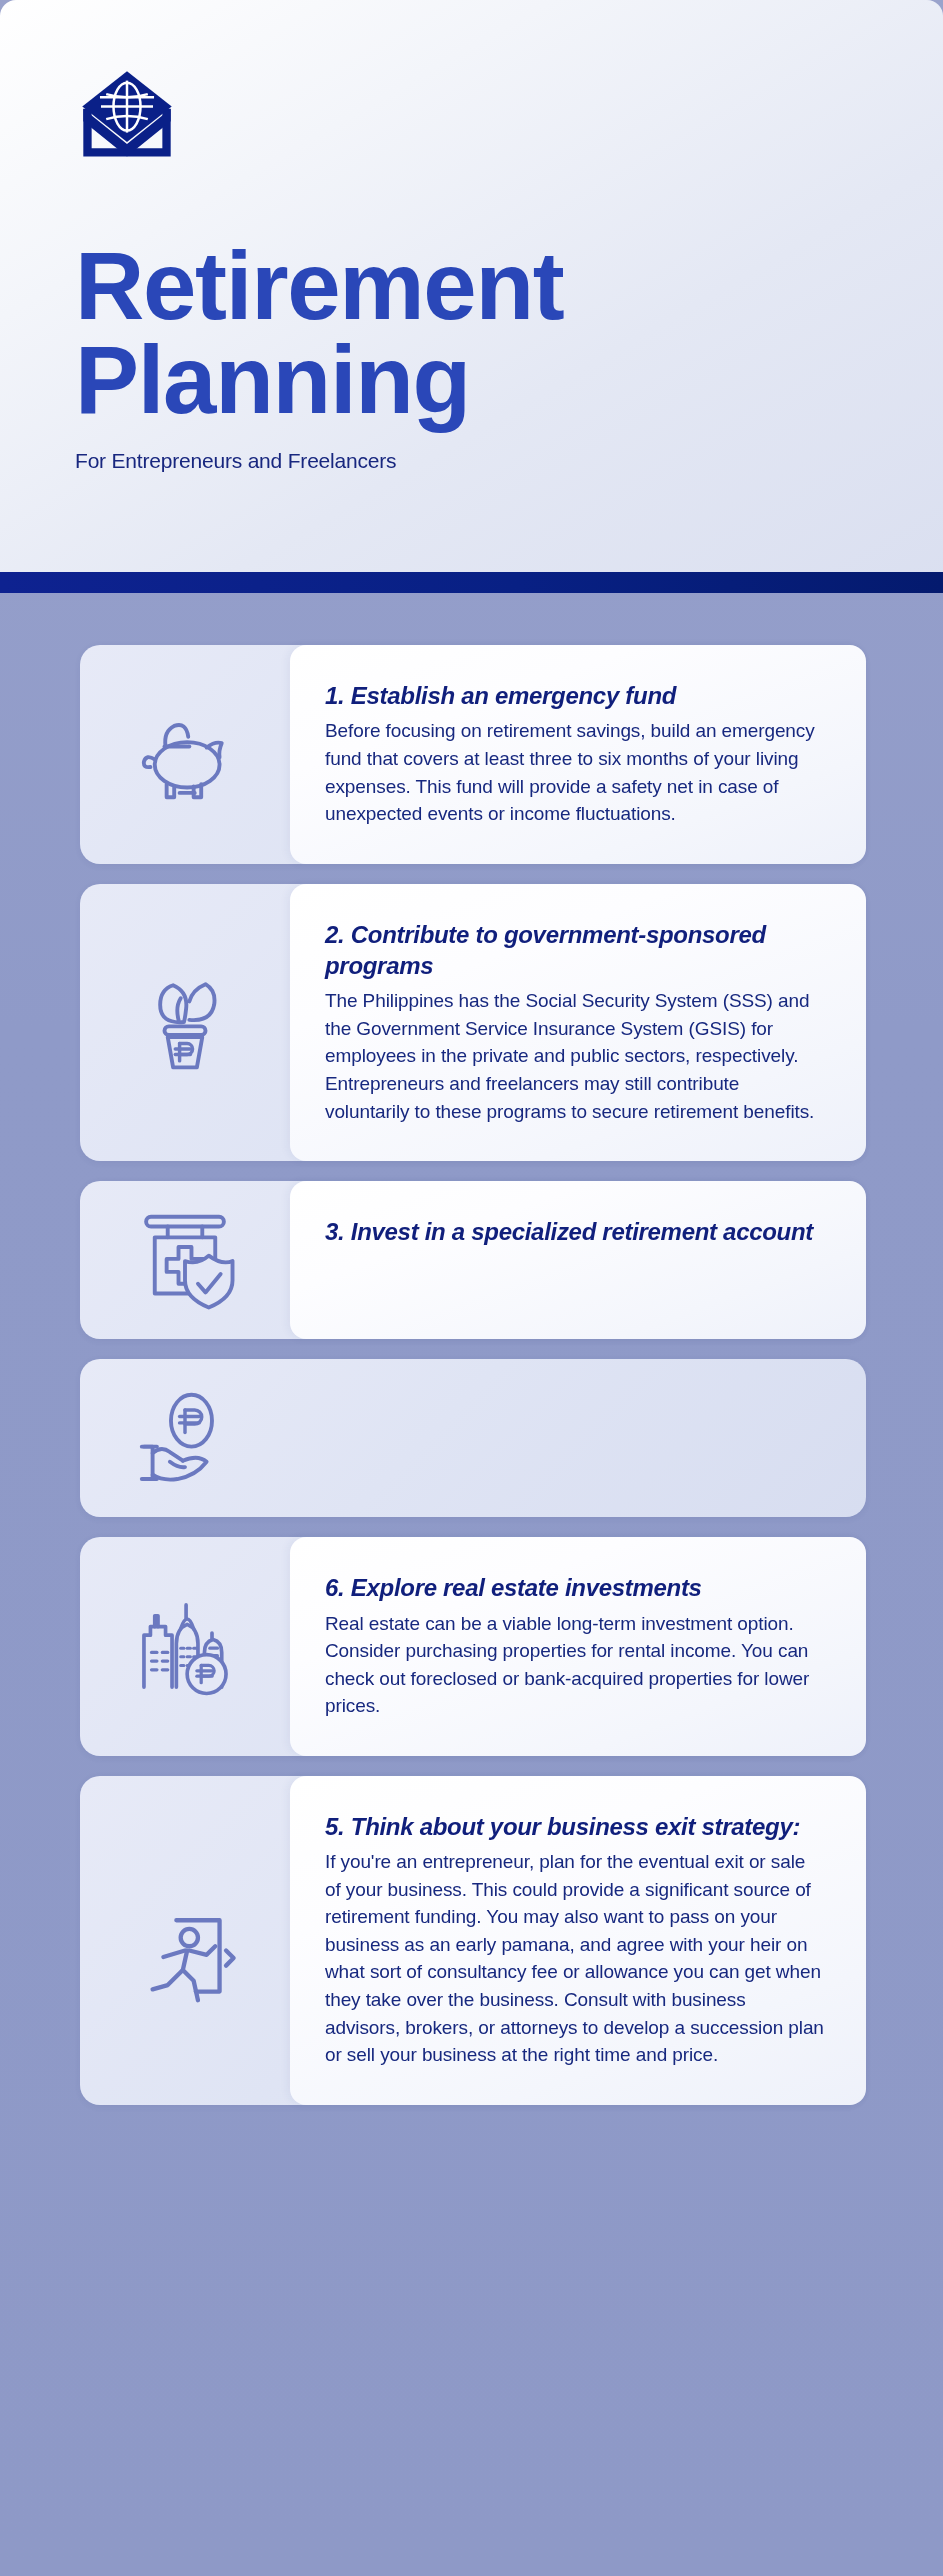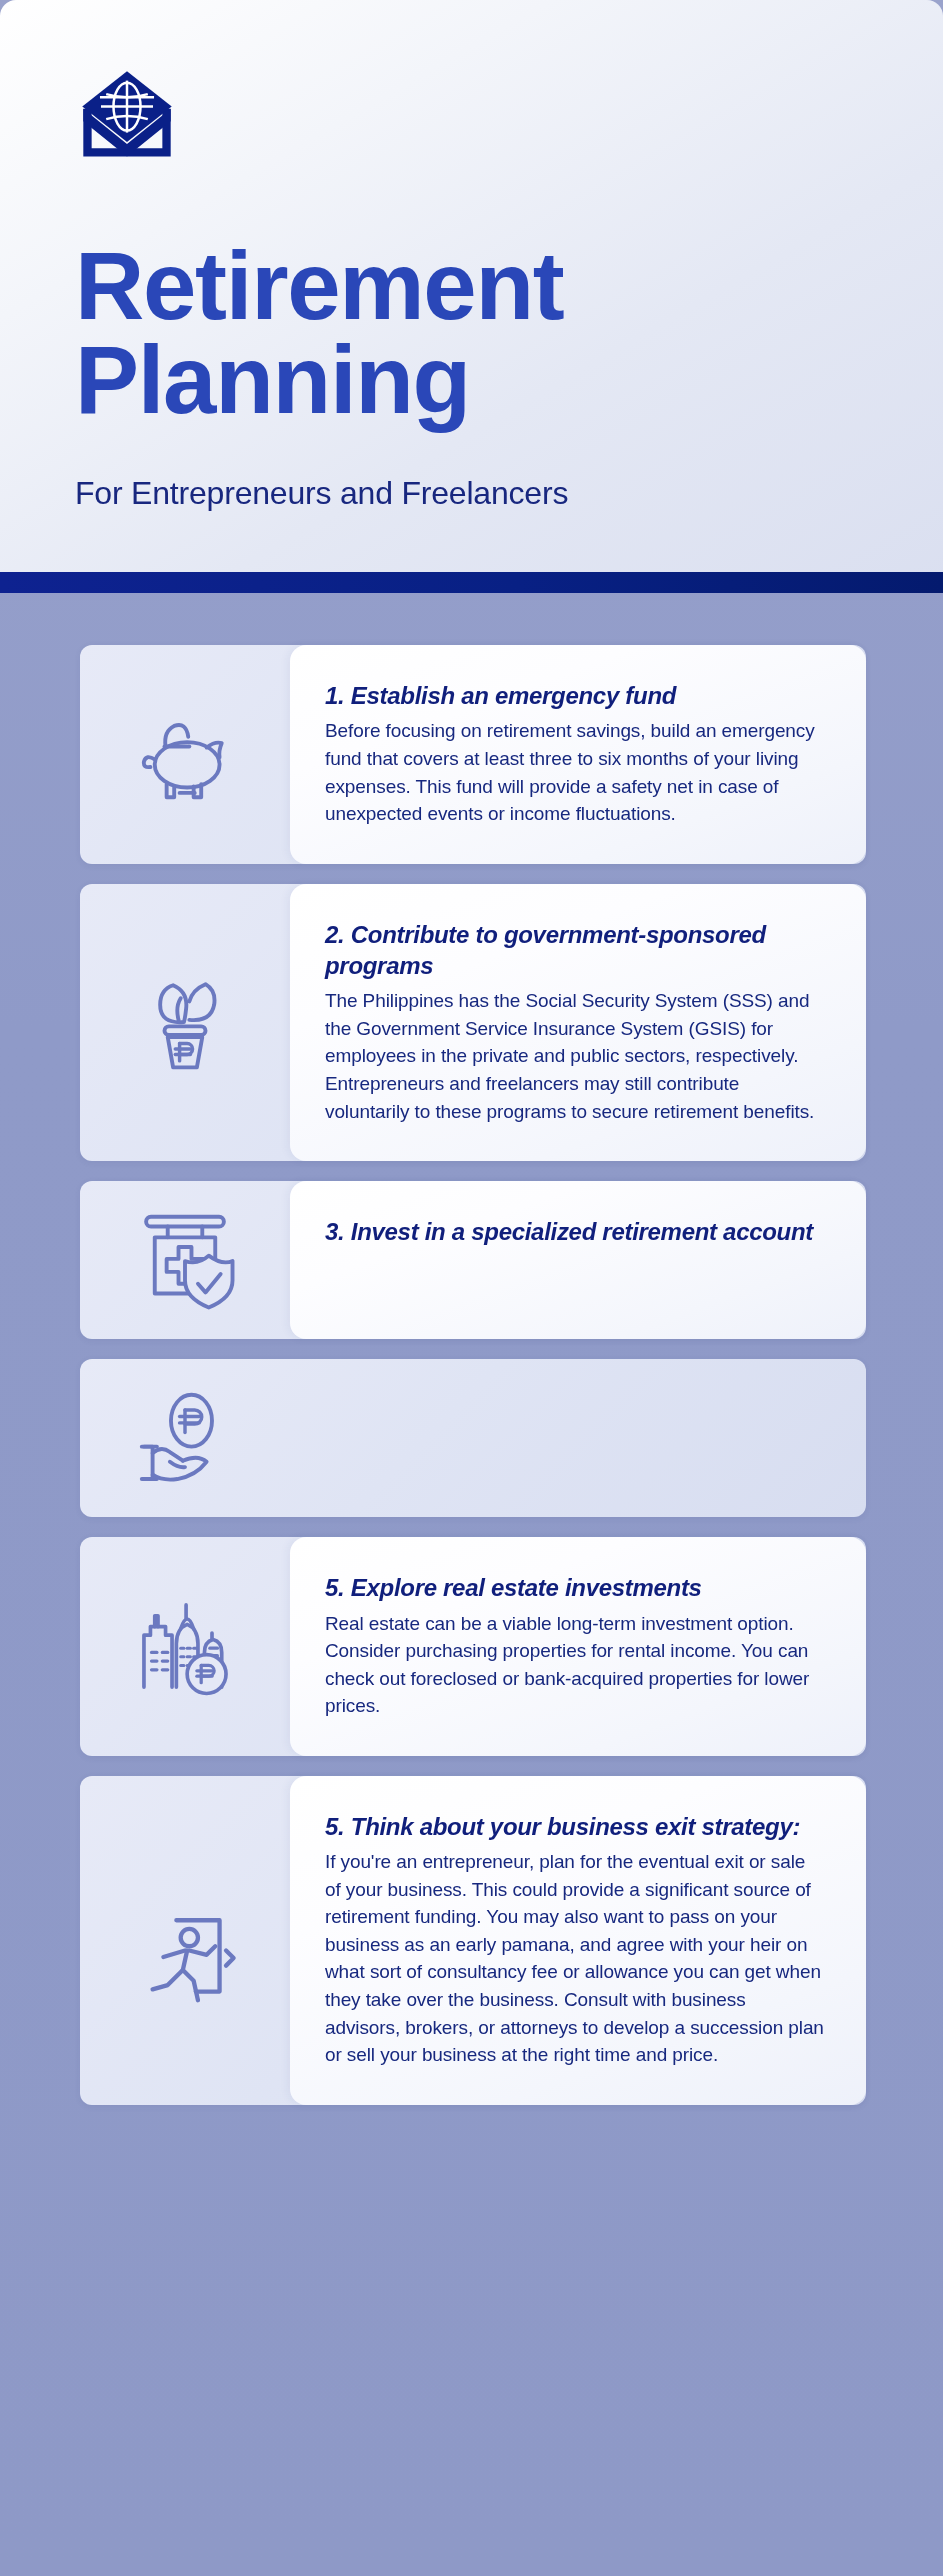--- a/index.html
+++ b/index.html
@@ -38,22 +38,22 @@
   .title {
     font-size: 96px;
     font-weight: 700;
     line-height: 0.98;
     letter-spacing: -1.3px;
     color: #2a47b8;
     white-space: pre-line;
   }
 
   .subtitle {
-    margin-top: 48px;
-    font-size: 32px;
+    margin-top: 22px;
+    font-size: 21px;
     font-weight: 400;
     letter-spacing: -0.2px;
     color: #18277f;
   }
 
   .divider-bar {
     position: absolute;
     left: 0;
     bottom: 0;
     width: 100%;
@@ -63,21 +63,21 @@
 
   
   .cards {
     padding: 52px 0 60px 0;
   }
 
   .card {
     position: relative;
     margin: 0 77px 20px 80px;
     min-height: 63px;
-    border-radius: 12px;
+    border-radius: 20px;
     background: linear-gradient(135deg, #e7eaf7 0%, #dfe4f4 45%, #d7ddf0 100%);
     display: flex;
     align-items: stretch;
     box-shadow: 0 1.3px 6.3px rgba(40,50,110,0.07);
   }
 
   .icon-cell {
     width: 210px;
     flex: 0 0 210px;
     display: flex;
@@ -275,21 +275,21 @@
           <circle cx="70" cy="76" r="18" fill="#e4e8f6"></circle>
           <g stroke-width="3">
             <path d="M65 68 v16"></path>
             <path d="M65 68 h7 a5 5 0 0 1 0 10 h-7"></path>
             <path d="M61 73 h14"></path>
             <path d="M61 78 h14"></path>
           </g>
         </svg>
       </div>
       <div class="text-cell">
-        <div class="card-title">5. Explore real estate investments</div>
+        <div class="card-title">6. Explore real estate investments</div>
         <div class="card-body">Real estate can be a viable long-term investment option. Consider purchasing properties for rental income. You can check out foreclosed or bank-acquired properties for lower prices.</div>
       </div>
     </div>
 
     <div class="card" data-index="5">
       <div class="icon-cell">
         <svg viewBox="0 0 100 100" fill="none" stroke="#6b79c0" stroke-width="4" stroke-linecap="round" stroke-linejoin="round">
           <path d="M42 16 h40 v66 h-22"></path>
           <path d="M88 44 l7 7 l-7 7"></path>
           <circle cx="54" cy="32" r="8"></circle>

